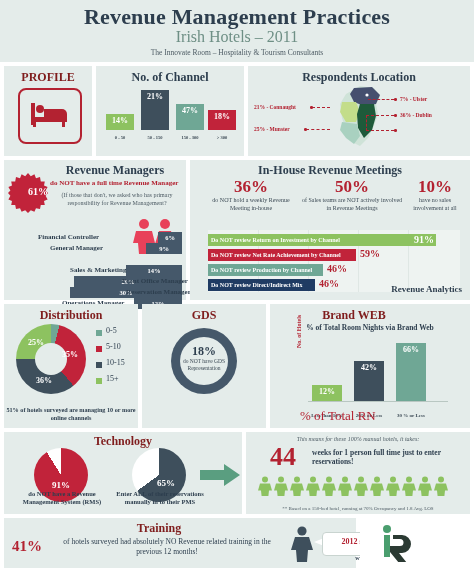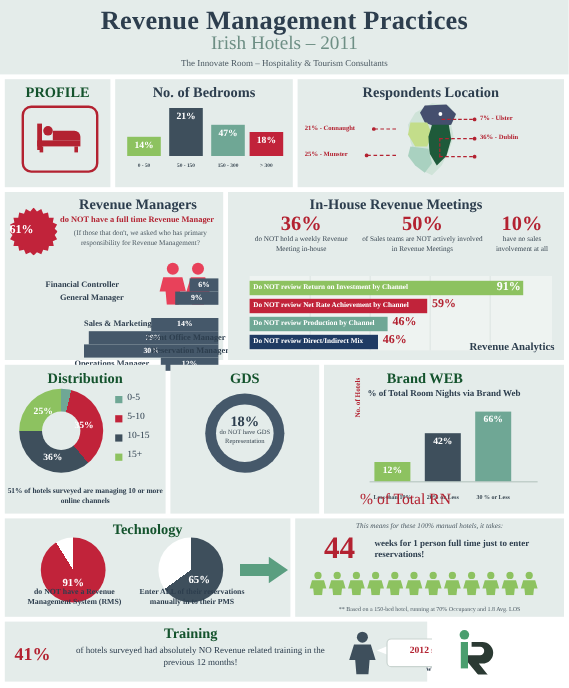--- a/index.html
+++ b/index.html
@@ -16,21 +16,21 @@
 
   
   #header{left:0;top:0;width:474px;height:62px;background:#e4ecea;}
   #title{position:absolute;left:0;top:4px;width:474px;text-align:center;
          font-size:22px;font-weight:bold;color:#2d3e4e;letter-spacing:.2px;}
   #subtitle{position:absolute;left:0;top:28px;width:474px;text-align:center;
             font-size:16px;color:#6e8f85;}
   #tagline{position:absolute;left:0;top:48px;width:474px;text-align:center;
            font-size:7.5px;color:#4c5a63;}
 
-  .sec-title{font-size:12px;font-weight:bold;color:#14532d;text-align:center;}
+  .sec-title{font-size:12px;font-weight:bold;color:#7f1d1d;text-align:center;}
   .sec-title.dark{color:#2d3e4e;}
 
   
   #profile-panel{left:4px;top:66px;width:88px;height:90px;}
   #profile-title{position:absolute;left:0;top:4px;width:88px;}
   #bed-box{position:absolute;left:14px;top:22px;width:60px;height:52px;
            border:2px solid #b32231;border-radius:8px;}
   #bed-icon{position:absolute;left:8px;top:10px;}
 
   
@@ -50,21 +50,21 @@
   .maplbl{position:absolute;font-size:5.5px;font-weight:bold;color:#b32231;white-space:nowrap;}
   .leader{position:absolute;border-top:1px dashed #b32231;height:0;}
   .dot{position:absolute;width:2.5px;height:2.5px;border-radius:50%;background:#b32231;}
 
   
   #rm-panel{left:4px;top:160px;width:182px;height:140px;}
   #rm-title{position:absolute;left:0;top:3px;width:182px;margin-left:20px;}
   #badge61{position:absolute;left:4px;top:13px;width:40px;height:40px;}
   #badge61 .star{position:absolute;inset:0;background:#c1233a;
      clip-path:polygon(50% 0%,57% 8%,66% 3%,70% 13%,80% 10%,82% 21%,92% 21%,90% 31%,99% 35%,94% 44%,100% 50%,94% 57%,99% 66%,90% 70%,92% 80%,82% 80%,80% 90%,70% 88%,66% 97%,57% 93%,50% 100%,43% 93%,34% 97%,30% 88%,20% 90%,18% 80%,8% 80%,10% 70%,1% 66%,6% 57%,0% 50%,6% 44%,1% 35%,10% 31%,8% 21%,18% 21%,20% 10%,30% 13%,34% 3%,43% 8%);}
-  #badge61 b{position:absolute;left:0;top:13px;width:40px;text-align:left;
+  #badge61 b{position:absolute;left:0;top:13px;width:40px;text-align:right;
      color:#fff;font-size:10px;font-weight:bold;}
   #rm-lead{position:absolute;left:46px;top:20px;width:134px;font-size:7px;
      font-weight:bold;color:#b32231;line-height:1.1;}
   #rm-sub{position:absolute;left:44px;top:32px;width:138px;font-size:6px;
      color:#4c5a63;text-align:center;line-height:1.25;}
   .rmrow{position:absolute;height:11px;}
   .rmbar{position:absolute;right:0;top:0;height:11px;background:#45586a;
      color:#fff;font-size:6.5px;font-weight:bold;line-height:11px;text-align:center;}
   .rmlbl{position:absolute;top:0;font-size:7px;font-weight:bold;color:#2d3e4e;
      line-height:11px;white-space:nowrap;}
@@ -192,21 +192,21 @@
         <path d="M16 9 h18 a5 5 0 0 1 5 5 v3 H16 Z" fill="#b32231"></path>
         <rect x="3" y="3" width="4" height="22" fill="#b32231"></rect>
         <rect x="3" y="17" width="36" height="5" fill="#b32231"></rect>
         <rect x="5" y="22" width="3" height="5" fill="#b32231"></rect>
         <rect x="34" y="22" width="3" height="5" fill="#b32231"></rect>
       </svg>
     </div>
   </div>
 
   <div class="panel" id="bedrooms-panel">
-    <div class="sec-title dark" id="bedrooms-title">No. of Bedrooms</div>
+    <div class="sec-title dark" id="bedrooms-title">No. of Channel</div>
     <div class="bedbar-area">
       <div class="bedbar-wrap" style="left:4px;">
         <div class="bedbar" style="height:16px;background:#8dc260;">
           <span>14%</span>
         </div>
       </div>
       <div class="bedlbl" style="left:1px;">0 - 50</div>
 
       <div class="bedbar-wrap" style="left:39px;">
         <div class="bedbar" style="height:40px;background:#3e4f5c;">

